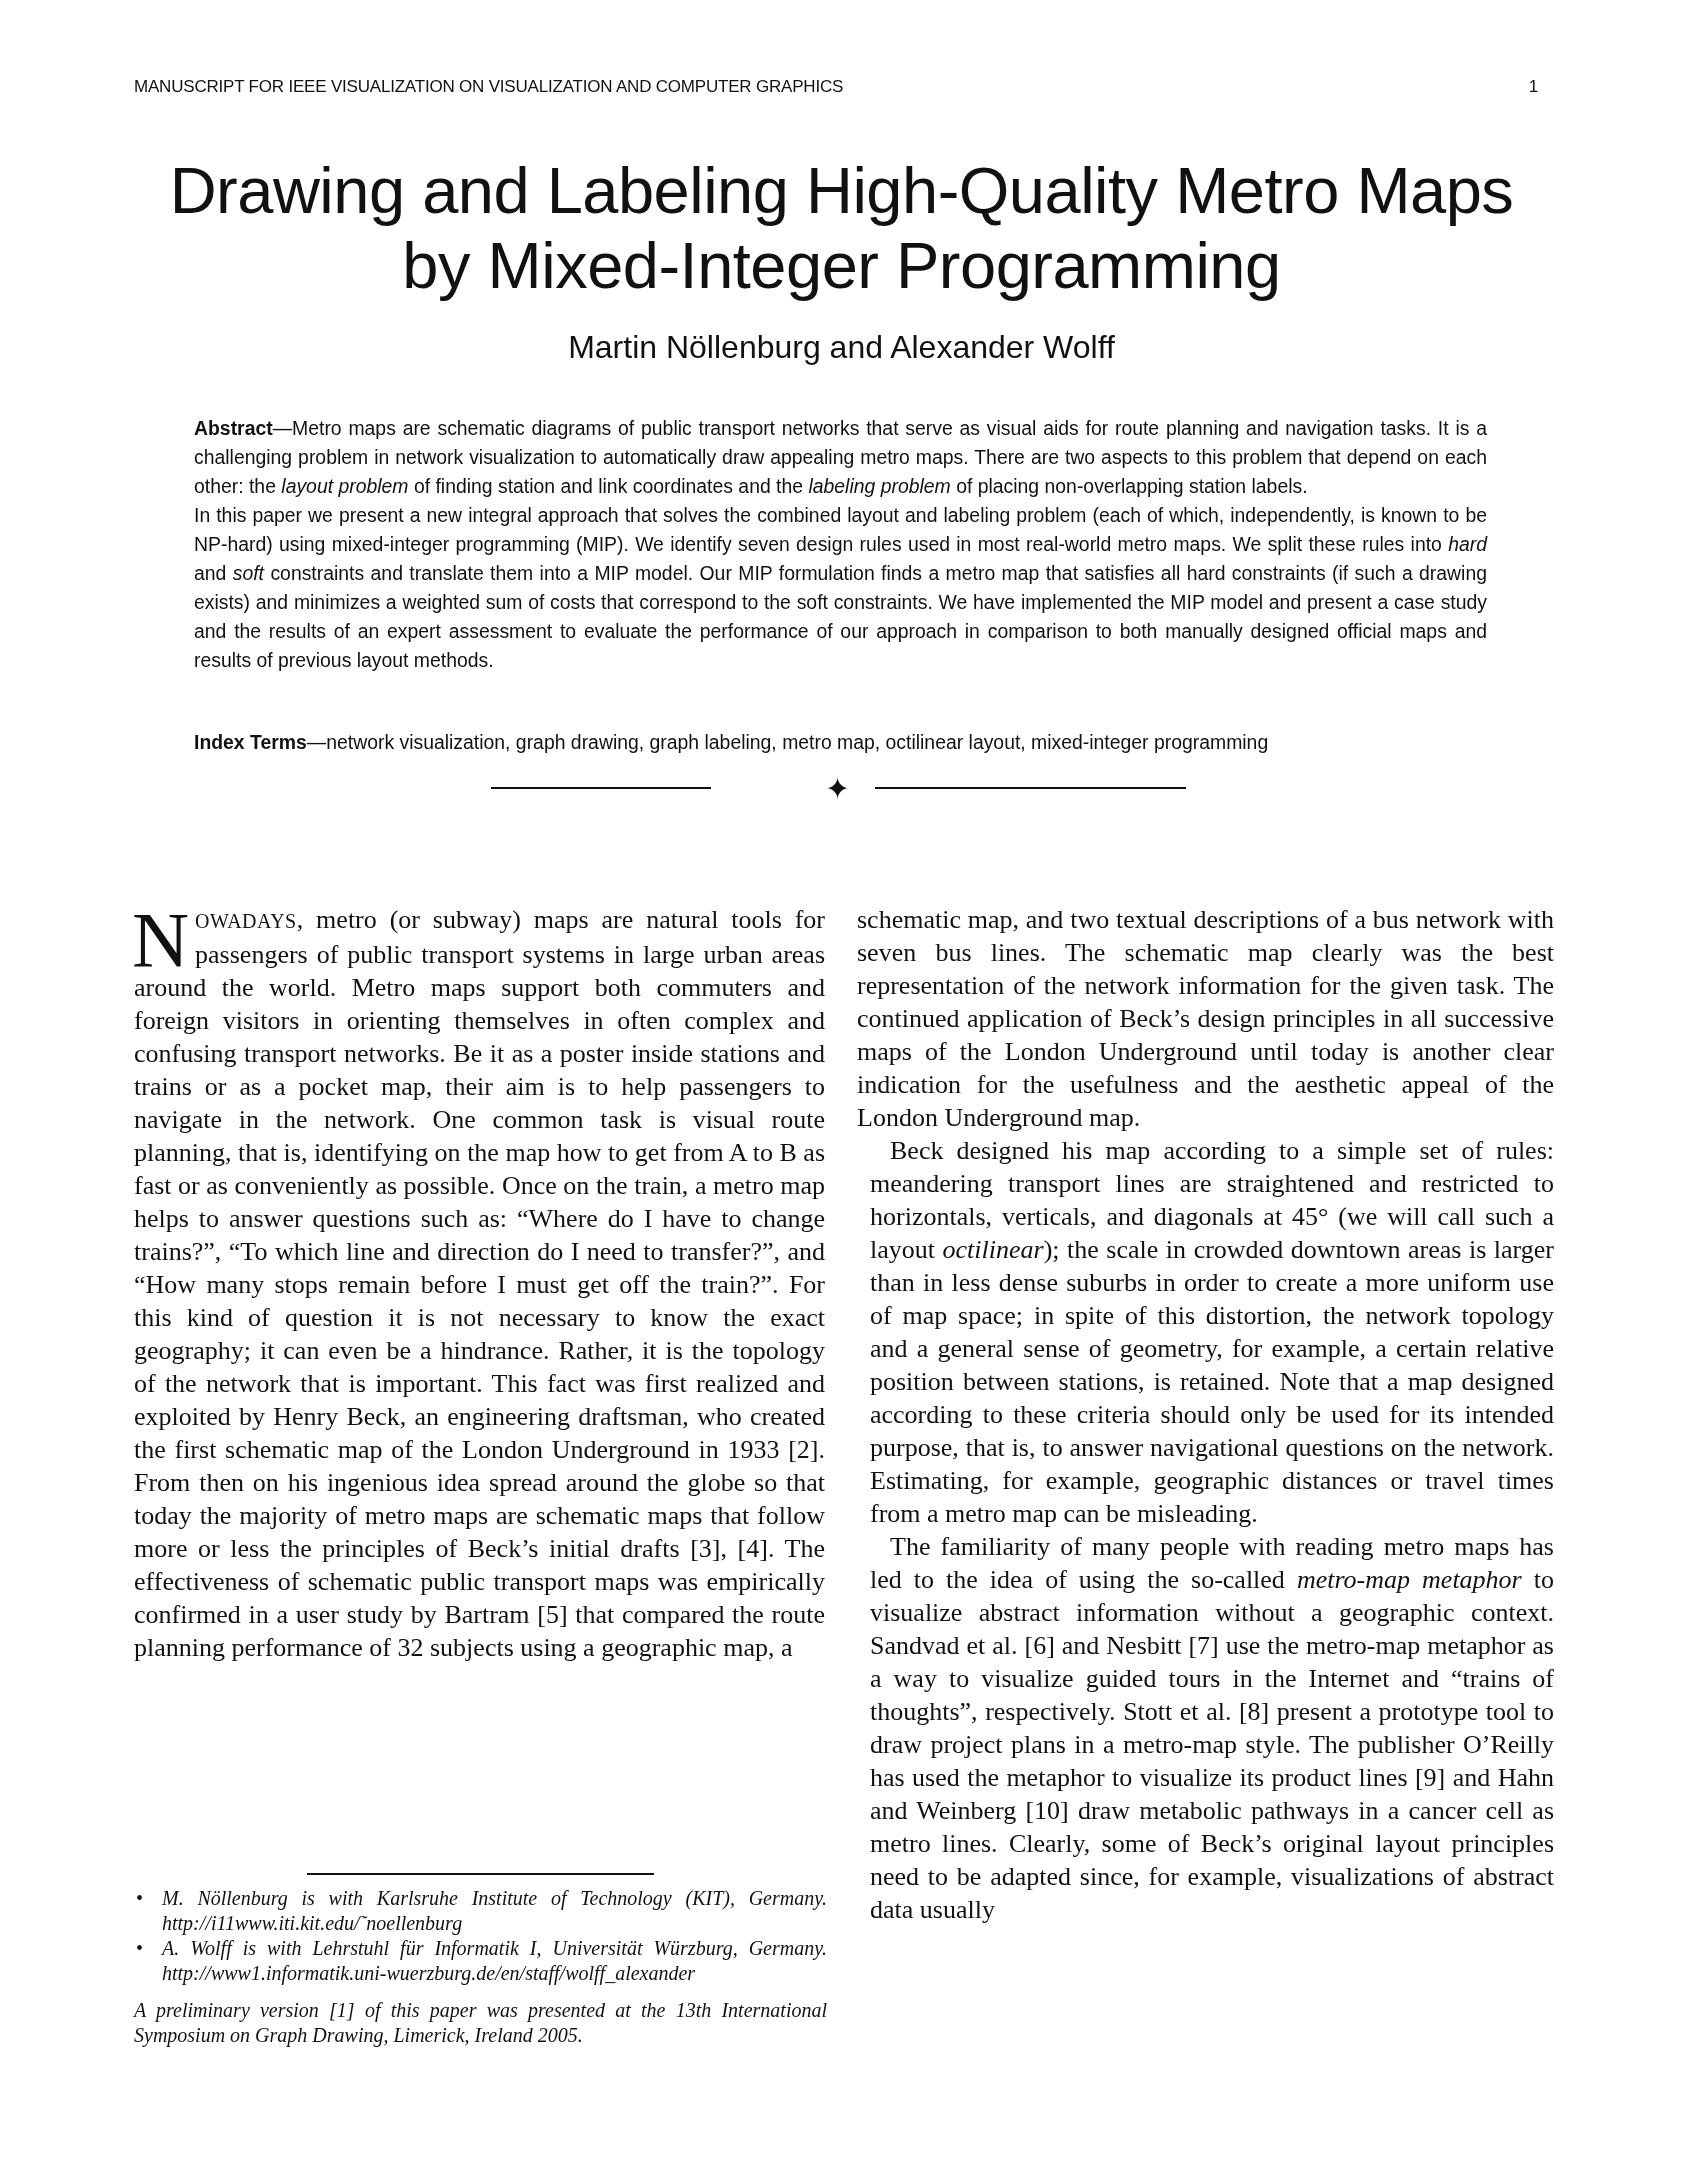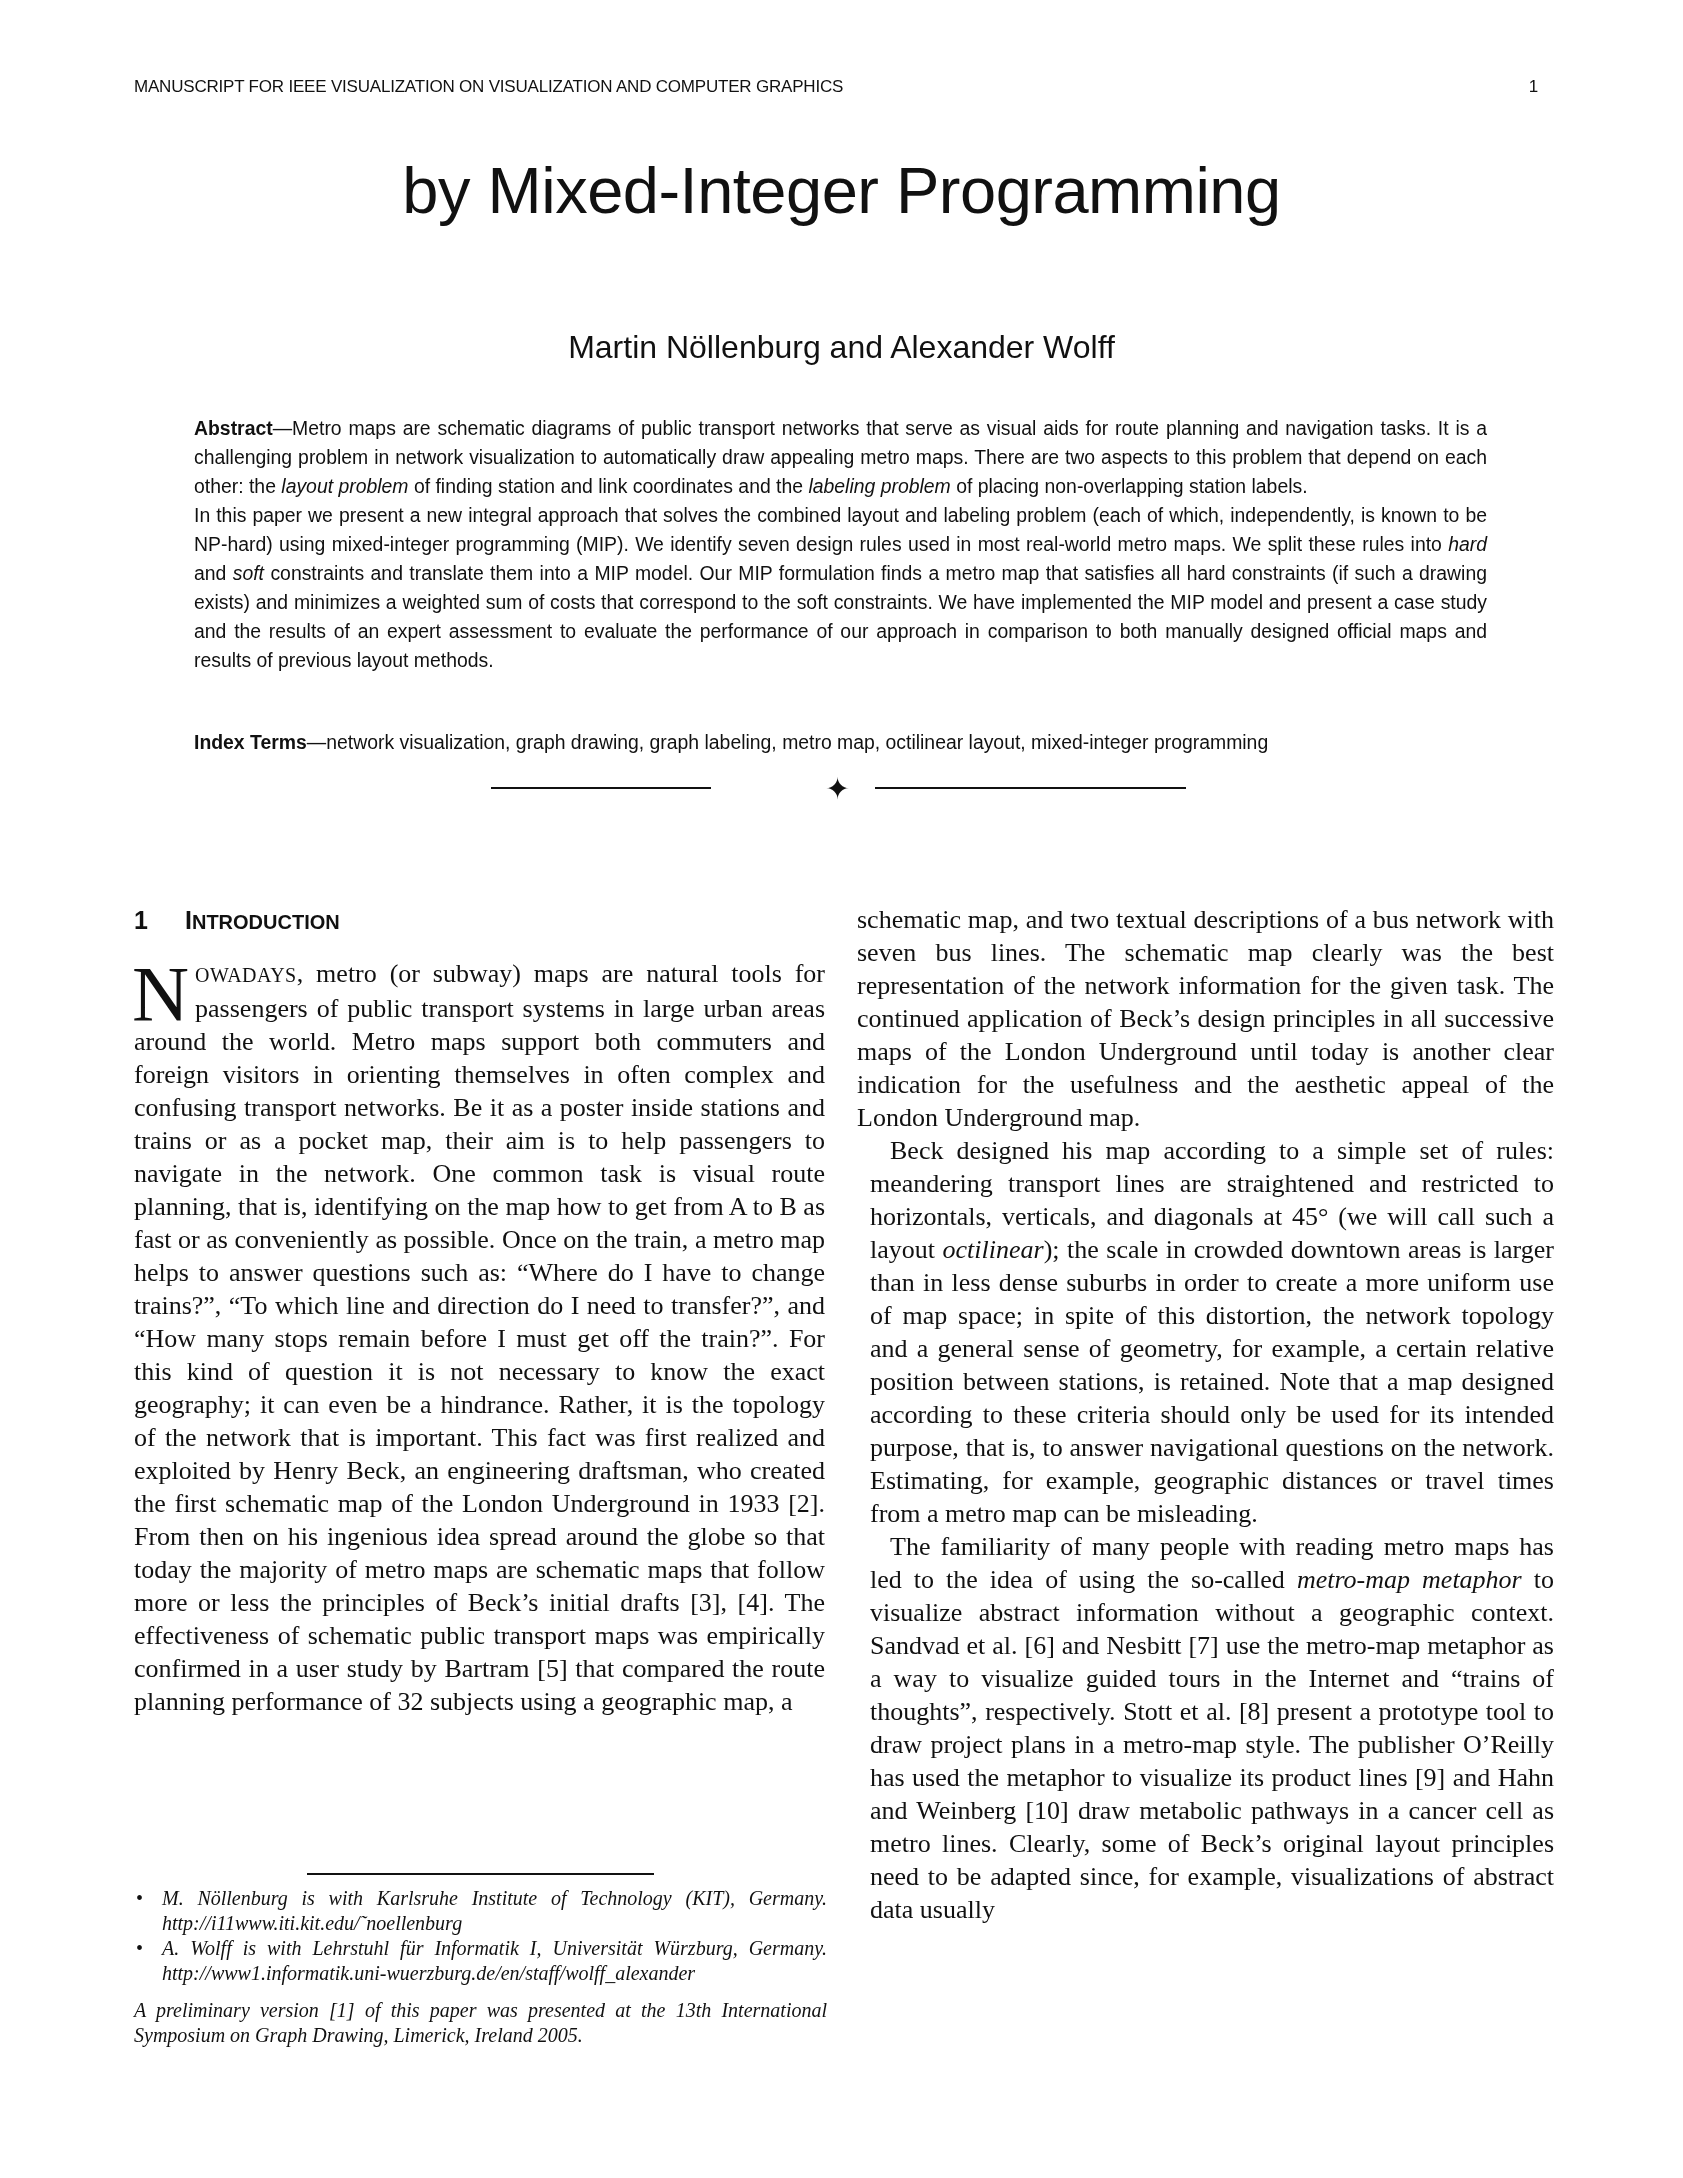--- a/index.html
+++ b/index.html
@@ -36,40 +36,40 @@
 </style>
 </head>
 <body>
 
 <div id="running-head" class="sans">
   <span>MANUSCRIPT FOR IEEE VISUALIZATION ON VISUALIZATION AND COMPUTER GRAPHICS</span>
   <span class="pno">1</span>
 </div>
 
 <div id="title" class="sans">
+  <div>Drawing and Labeling High-Quality Metro Maps</div>
   <div>by Mixed-Integer Programming</div>
 </div>
 
 <div id="authors" class="sans">Martin Nöllenburg and Alexander Wolff</div>
 
 <div id="abstract" class="sans">
   <p><b>Abstract</b><span>—</span><span>Metro maps are schematic diagrams of public transport networks that serve as visual aids for route planning and navigation tasks. It is a challenging problem in network visualization to automatically draw appealing metro maps. There are two aspects to this problem that depend on each other: the </span><i>layout problem</i><span> of finding station and link coordinates and the </span><i>labeling problem</i><span> of placing non-overlapping station labels.</span></p>
   <p><span>In this paper we present a new integral approach that solves the combined layout and labeling problem (each of which, independently, is known to be NP-hard) using mixed-integer programming (MIP). We identify seven design rules used in most real-world metro maps. We split these rules into </span><i>hard</i><span> and </span><i>soft</i><span> constraints and translate them into a MIP model. Our MIP formulation finds a metro map that satisfies all hard constraints (if such a drawing exists) and minimizes a weighted sum of costs that correspond to the soft constraints. We have implemented the MIP model and present a case study and the results of an expert assessment to evaluate the performance of our approach in comparison to both manually designed official maps and results of previous layout methods.</span></p>
 </div>
 
 <div id="index-terms" class="sans"><b>Index Terms</b><span>—</span><span>network visualization, graph drawing, graph labeling, metro map, octilinear layout, mixed-integer programming</span></div>
 
 <div id="divider">
   <div class="l" style="left:0;width:220px;"></div>
   <span class="d">✦</span>
   <div class="l" style="left:384px;width:311px;"></div>
 </div>
 
 <div id="col-left" class="col serif">
-  <div id="sec-heading"><span class="num">1</span><span>I</span><span class="sc">NTRODUCTION</span></div>
   <p><span class="dropcap">N</span><span class="smallcaps">OWADAYS</span><span>, metro (or subway) maps are natural tools for passengers of public transport systems in large urban areas around the world. Metro maps support both commuters and foreign visitors in orienting themselves in often complex and confusing transport networks. Be it as a poster inside stations and trains or as a pocket map, their aim is to help passengers to navigate in the network. One common task is visual route planning, that is, identifying on the map how to get from A to B as fast or as conveniently as possible. Once on the train, a metro map helps to answer questions such as: “Where do I have to change trains?”, “To which line and direction do I need to transfer?”, and “How many stops remain before I must get off the train?”. For this kind of question it is not necessary to know the exact geography; it can even be a hindrance. Rather, it is the topology of the network that is important. This fact was first realized and exploited by Henry Beck, an engineering draftsman, who created the first schematic map of the London Underground in 1933 [2]. From then on his ingenious idea spread around the globe so that today the majority of metro maps are schematic maps that follow more or less the principles of Beck’s initial drafts [3], [4]. The effectiveness of schematic public transport maps was empirically confirmed in a user study by Bartram [5] that compared the route planning performance of 32 subjects using a geographic map, a</span></p>
 </div>
 
 <div id="col-right" class="col serif">
   <p>schematic map, and two textual descriptions of a bus network with seven bus lines. The schematic map clearly was the best representation of the network information for the given task. The continued application of Beck’s design principles in all successive maps of the London Underground until today is another clear indication for the usefulness and the aesthetic appeal of the London Underground map.</p>
   <p class="indent"><span>Beck designed his map according to a simple set of rules: meandering transport lines are straightened and restricted to horizontals, verticals, and diagonals at 45° (we will call such a layout </span><i>octilinear</i><span>); the scale in crowded downtown areas is larger than in less dense suburbs in order to create a more uniform use of map space; in spite of this distortion, the network topology and a general sense of geometry, for example, a certain relative position between stations, is retained. Note that a map designed according to these criteria should only be used for its intended purpose, that is, to answer navigational questions on the network. Estimating, for example, geographic distances or travel times from a metro map can be misleading.</span></p>
   <p class="indent"><span>The familiarity of many people with reading metro maps has led to the idea of using the so-called </span><i>metro-map metaphor</i><span> to visualize abstract information without a geographic context. Sandvad et al. [6] and Nesbitt [7] use the metro-map metaphor as a way to visualize guided tours in the Internet and “trains of thoughts”, respectively. Stott et al. [8] present a prototype tool to draw project plans in a metro-map style. The publisher O’Reilly has used the metaphor to visualize its product lines [9] and Hahn and Weinberg [10] draw metabolic pathways in a cancer cell as metro lines. Clearly, some of Beck’s original layout principles need to be adapted since, for example, visualizations of abstract data usually</span></p>
 </div>
 
 <div id="fn-rule"></div>

